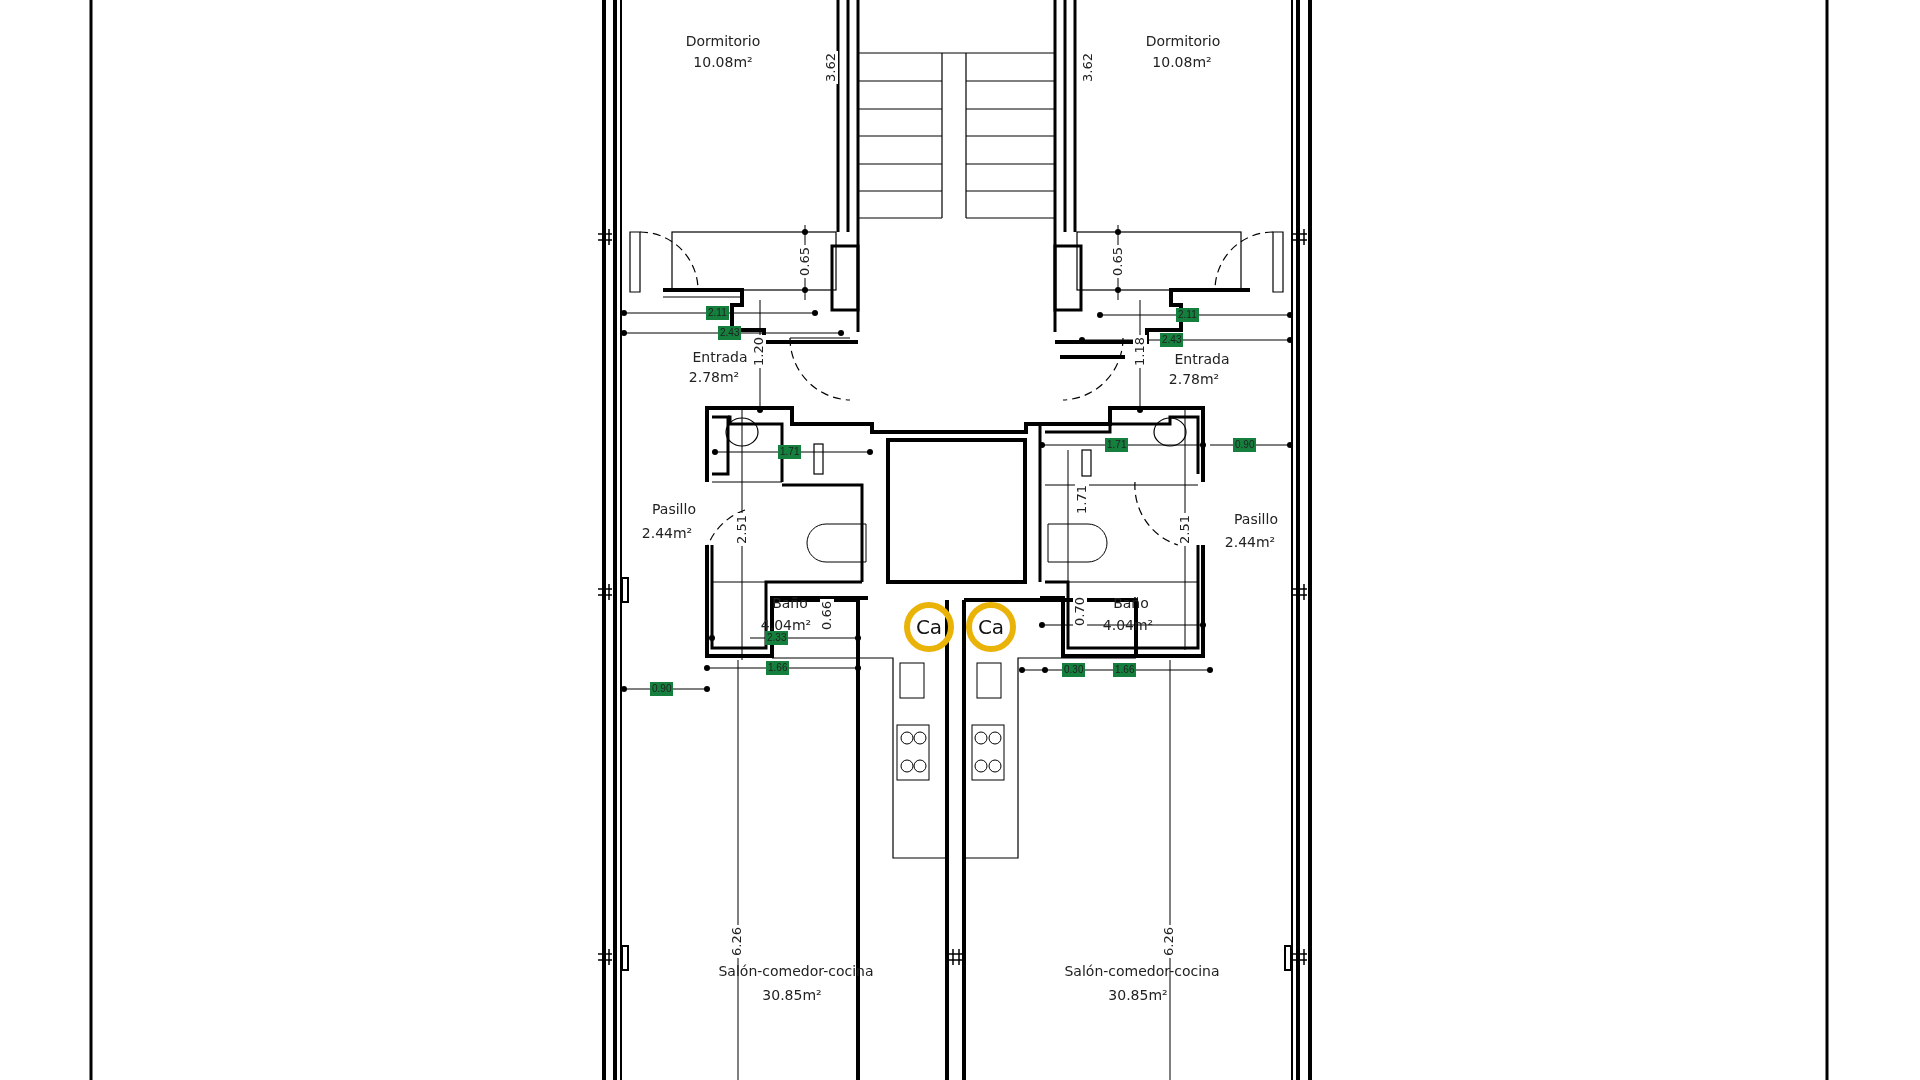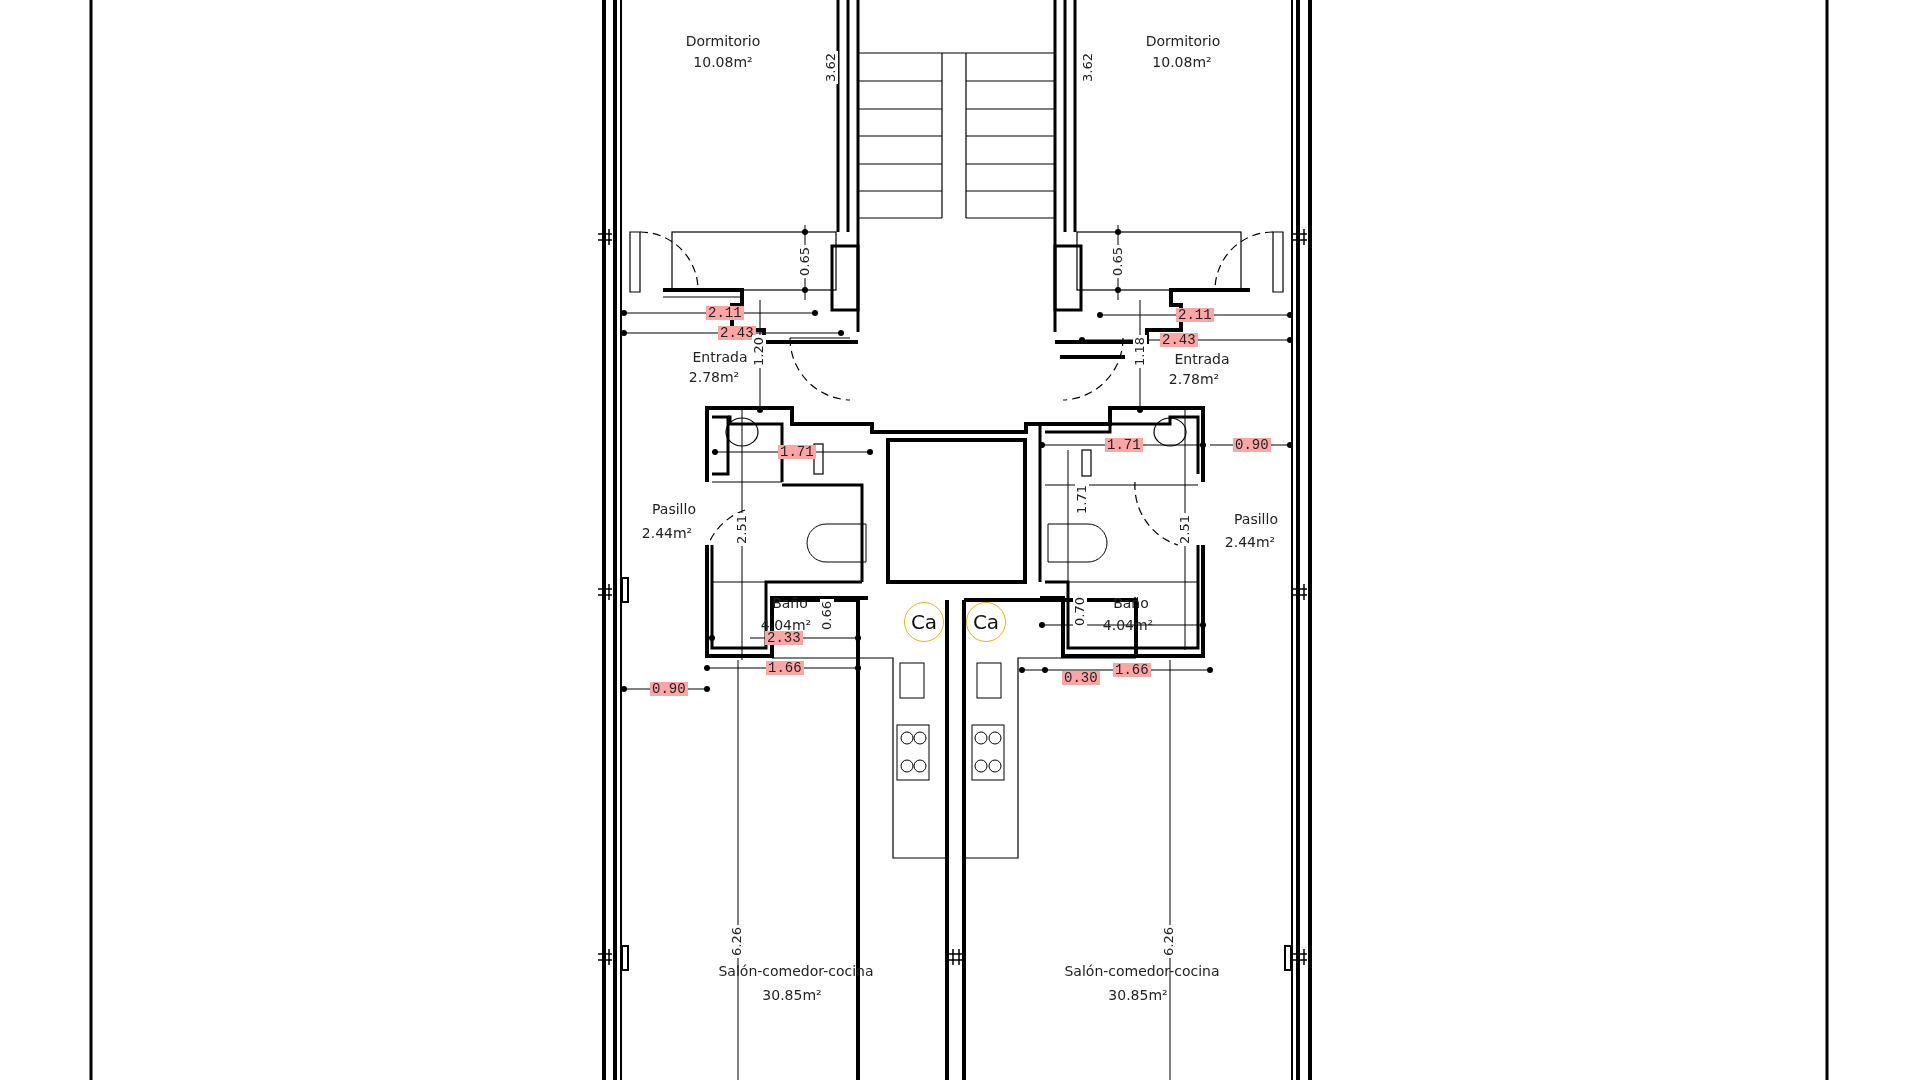--- a/index.html
+++ b/index.html
@@ -1,21 +1,21 @@
 <!DOCTYPE html>
 <html><head>
 <meta charset="utf-8">
 <style>
   html,body{margin:0;padding:0;background:#fff;}
   body{width:1920px;height:1080px;position:relative;overflow:hidden;font-family:"DejaVu Sans",sans-serif;}
   #plan{position:absolute;left:0;top:0;width:1920px;height:1080px;}
   .lbl{position:absolute;font-family:"DejaVu Sans",sans-serif;font-size:14px;color:#222;text-align:center;white-space:nowrap;transform:translateX(-50%);line-height:18px;}
-  .dim{position:absolute;font-family:Liberation Mono, monospace;font-size:14px;color:#222;white-space:nowrap;background:#fca5a5;padding:0 2px;line-height:14px;}
+  .dim{position:absolute;font-family:Liberation Sans, sans-serif;font-size:10px;color:#222;white-space:nowrap;background:#15803d;padding:0 2px;line-height:14px;}
   .dimv{position:absolute;font-family:"DejaVu Sans",sans-serif;font-size:13px;color:#222;white-space:nowrap;background:#fff;padding:0 2px;line-height:14px;transform-origin:left top;transform:rotate(-90deg);}
-  .ca{position:absolute;font-family:"DejaVu Sans",sans-serif;font-size:20px;color:#111;width:38px;height:38px;border:1px solid #eab308;border-radius:50%;text-align:center;line-height:38px;}
+  .ca{position:absolute;font-family:"DejaVu Sans",sans-serif;font-size:20px;color:#111;width:38px;height:38px;border:6px solid #eab308;border-radius:50%;text-align:center;line-height:38px;}
 </style>
 </head>
 <body>
 
 <svg id="plan" width="1920" height="1080" viewBox="0 0 1920 1080" xmlns="http://www.w3.org/2000/svg">
   <g fill="none" stroke="#000">
 
     <line x1="91" y1="0" x2="91" y2="1080" stroke-width="3"></line>
     <line x1="1827" y1="0" x2="1827" y2="1080" stroke-width="3"></line>
 
@@ -253,15 +253,15 @@
 <div class="dimv" style="left:1081px;top:84px;">3.62</div>
 <div class="dimv" style="left:1111px;top:278px;">0.65</div>
 <div class="dim" style="left:1176px;top:308px;">2.11</div>
 <div class="dim" style="left:1160px;top:333px;">2.43</div>
 <div class="dimv" style="left:1133px;top:368px;">1.18</div>
 <div class="dim" style="left:1105px;top:438px;">1.71</div>
 <div class="dimv" style="left:1075px;top:516px;">1.71</div>
 <div class="dimv" style="left:1178px;top:546px;">2.51</div>
 <div class="dim" style="left:1233px;top:438px;">0.90</div>
 <div class="dimv" style="left:1073px;top:628px;">0.70</div>
-<div class="dim" style="left:1062px;top:663px;margin-top:8px;">0.30</div>
+<div class="dim" style="left:1062px;top:663px;">0.30</div>
 <div class="dim" style="left:1113px;top:663px;">1.66</div>
 <div class="dimv" style="left:1162px;top:958px;">6.26</div>
 
 </body></html>

